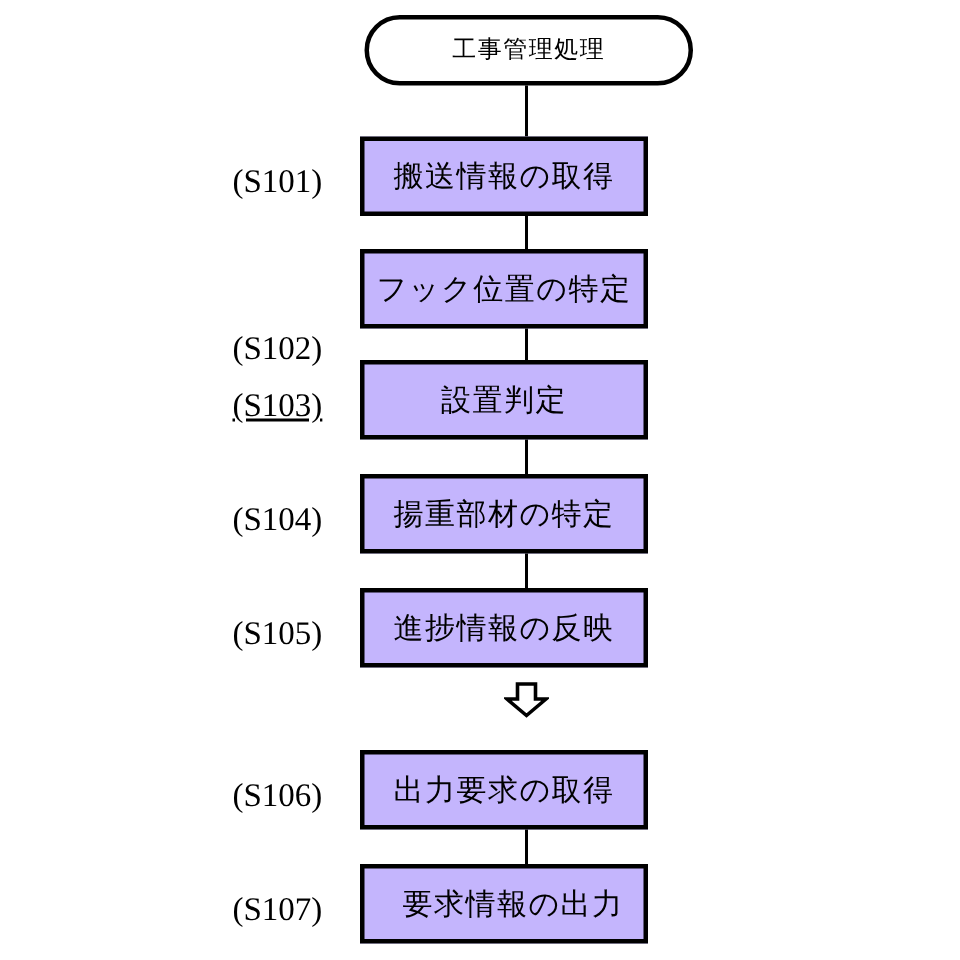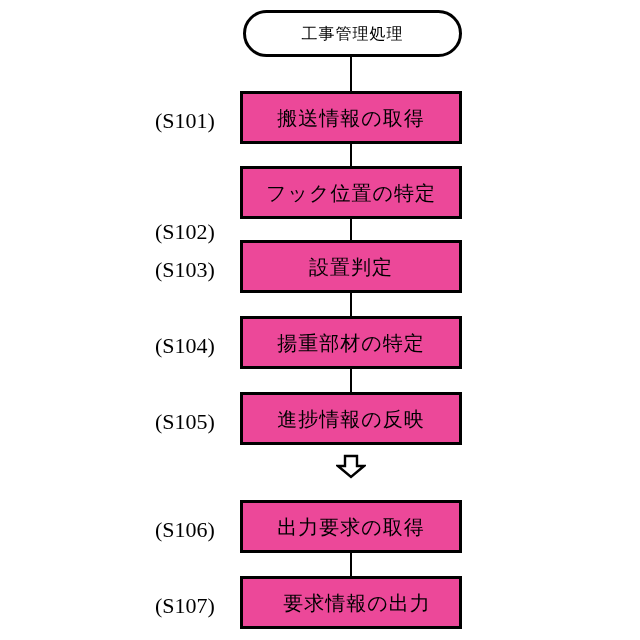--- a/index.html
+++ b/index.html
@@ -43,25 +43,25 @@
     font-size: 16px;
     letter-spacing: 1px;
     line-height: 1;
     white-space: nowrap;
   }
 
   
   .process {
     position: absolute;
     left: 240px;
-    width: 222px;
+    width: 192px;
     height: 53px;
     box-sizing: border-box;
     border: 3px solid #000;
-    background: #ec4899;
+    background: #c4b5fd;
     display: flex;
     align-items: center;
     justify-content: center;
   }
   .process .node-label {
     font-size: 20px;
     letter-spacing: 1px;
     line-height: 1;
     white-space: nowrap;
   }
@@ -116,21 +116,21 @@
 
   <div class="connector" style="top:144px;height:22px;"></div>
 
   <div class="step-id" style="left:155px; top:185px;margin-top:36px;">(S102)</div>
   <div class="process" style="top:166px;">
     <span class="node-label">フック位置の特定</span>
   </div>
 
   <div class="connector" style="top:219px;height:21px;"></div>
 
-  <div class="step-id" style="left:155px; top:259px;">(S103)</div>
+  <div class="step-id" style="left:155px; top:259px;text-decoration:underline;">(S103)</div>
   <div class="process" style="top:240px;">
     <span class="node-label">設置判定</span>
   </div>
 
   <div class="connector" style="top:293px;height:23px;"></div>
 
   <div class="step-id" style="left:155px; top:335px;">(S104)</div>
   <div class="process" style="top:316px;justify-content:center;">
     <span class="node-label">揚重部材の特定</span>
   </div>

